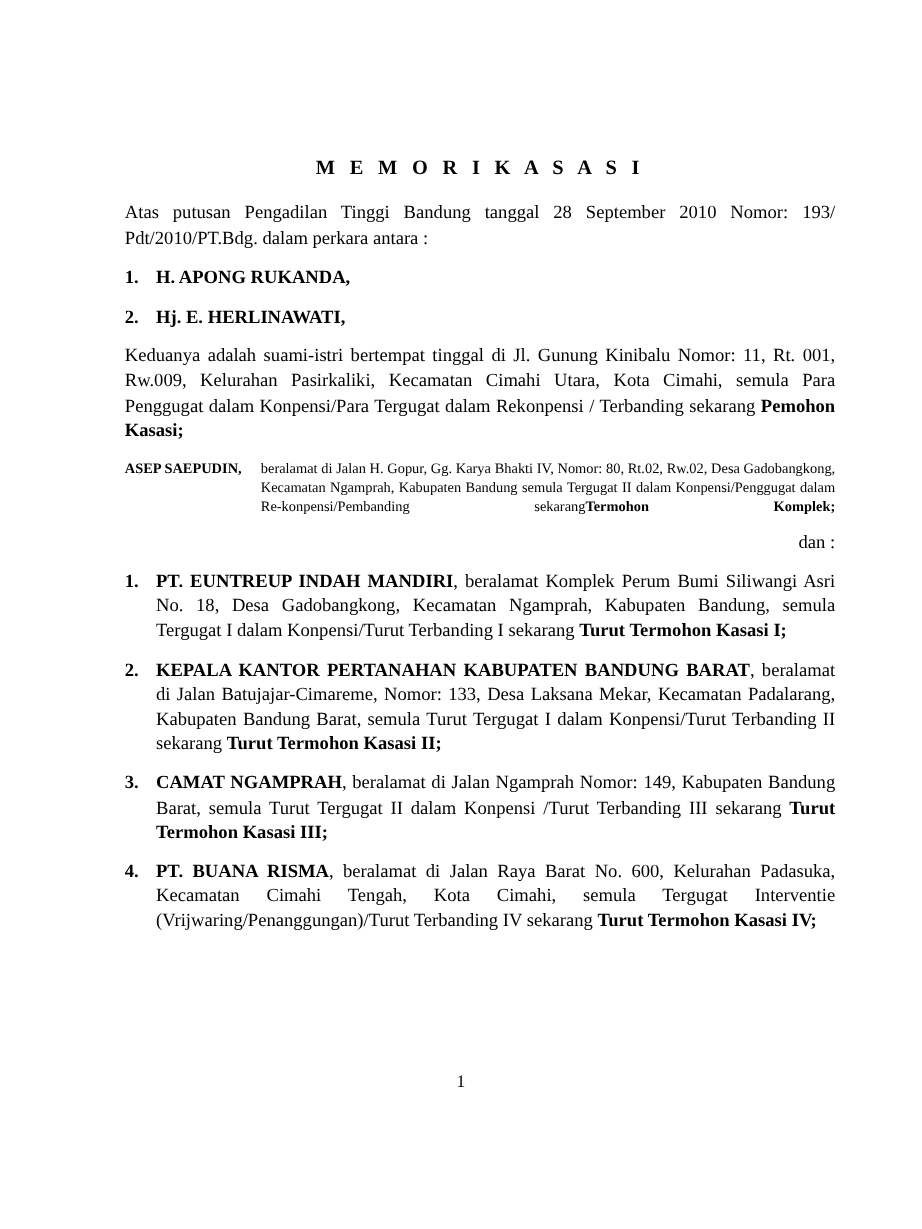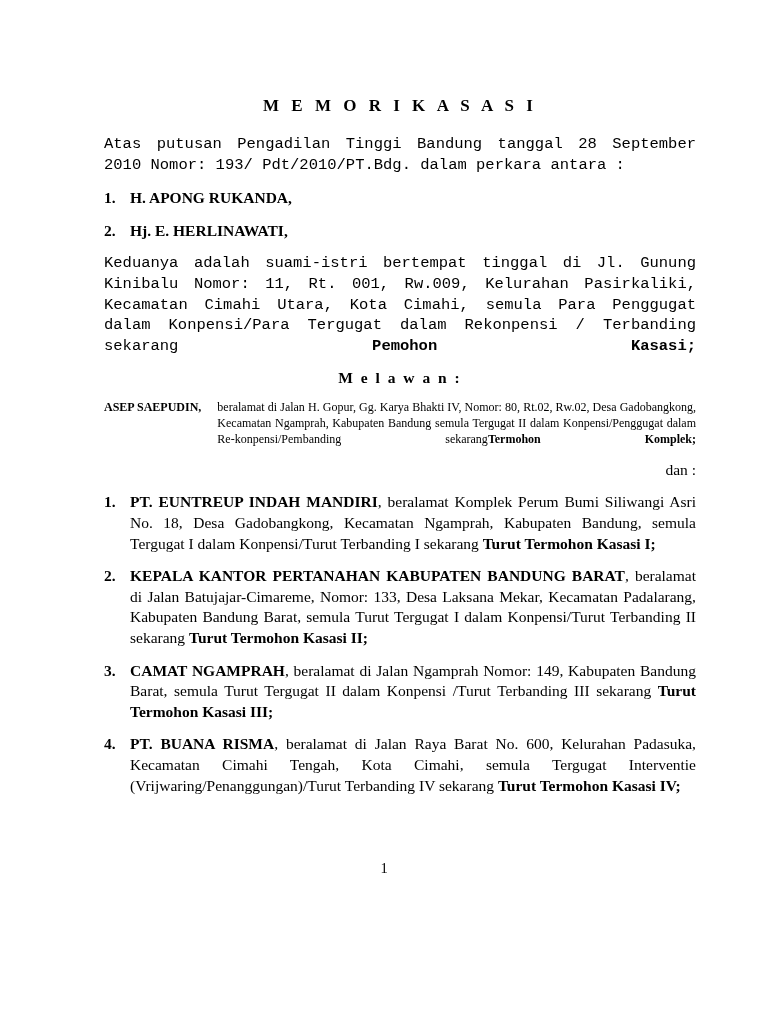--- a/index.html
+++ b/index.html
@@ -14,34 +14,34 @@
     color: #000000;
     position: relative;
     overflow: hidden;
   }
   .page {
     width: 768px;
     height: 955px;
     box-sizing: border-box;
     padding: 96px 72px 0 104px;
     position: relative;
+    margin-top: 34px;
   }
   .doc-title {
     text-align: center;
     font-weight: bold;
     font-size: 17px;
     letter-spacing: 4px;
     margin: 0 0 18px 0;
   }
   p {
     margin: 0 0 13px 0;
     font-size: 15.5px;
     line-height: 1.33;
     text-align: justify;
-    font-family: Liberation Mono, monospace;
   }
   .justify-all {
     text-align: justify;
     text-align-last: justify;
   }
   .bold {
     font-weight: bold;
   }
   .section-head {
     text-align: center;
@@ -130,21 +130,20 @@
     <span class="body bold">H. APONG RUKANDA,</span>
   </div>
 
   <div class="num-item">
     <span class="num">2.</span>
     <span class="body bold">Hj. E. HERLINAWATI,</span>
   </div>
 
   <p class="justify-all"><span>Keduanya adalah suami-istri bertempat tinggal di Jl. Gunung Kinibalu Nomor: 11, Rt. 001, Rw.009, Kelurahan Pasirkaliki, Kecamatan Cimahi Utara, Kota Cimahi, semula Para Penggugat dalam Konpensi/Para Tergugat dalam Rekonpensi / Terbanding sekarang </span><span class="bold">Pemohon Kasasi;</span></p>
 
-  <div class="section-head">M e l a w a n :</div>
 
   <div class="party-block">
     <span class="pname">ASEP SAEPUDIN,</span>
     <span class="pbody"><span>beralamat di Jalan H. Gopur, Gg. Karya Bhakti IV, Nomor: 80, Rt.02, Rw.02, Desa Gadobangkong, Kecamatan Ngamprah, Kabupaten Bandung semula Tergugat II dalam Konpensi/Penggugat dalam Re-konpensi/Pembanding sekarang</span><span class="bold">Termohon Komplek;</span></span>
   </div>
 
   <div class="center-plain">dan :</div>
 
   <div class="num-item">
     <span class="num">1.</span>

